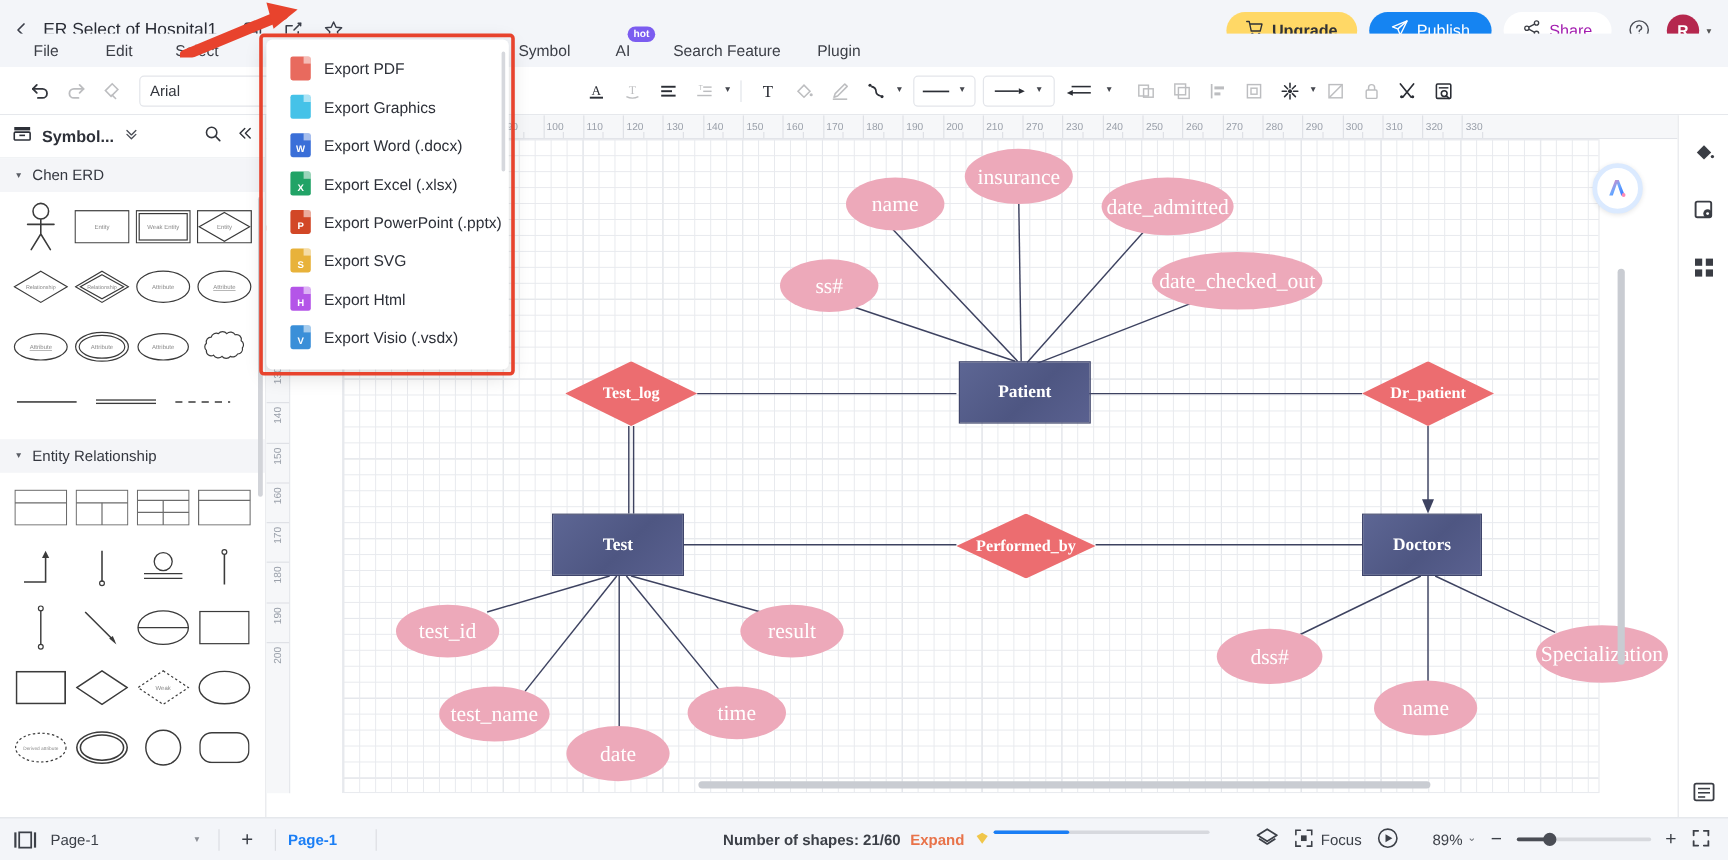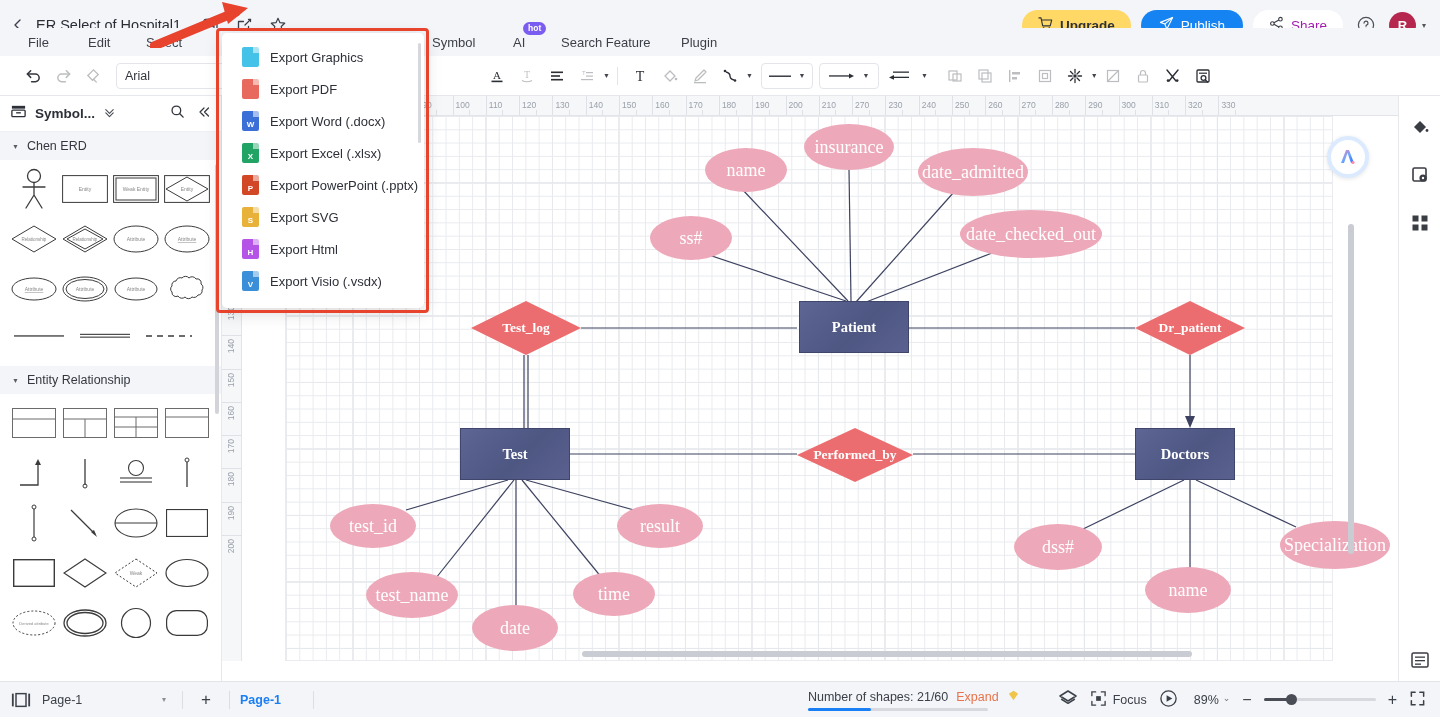--- a/index.html
+++ b/index.html
@@ -205,21 +205,21 @@
     position: absolute; bottom: 0; left: 0; width: 1440px; height: 36px;
     background: #f3f5f9; border-top: 1px solid #e2e4e9;
     display: flex; align-items: center; font-size: 12.5px; color: #3c4048;
   }
   .sb-div { width: 1px; height: 18px; background: #dcdee3; margin: 0 10px; }
   .page-select {
     width: 130px; display: flex; align-items: center; justify-content: space-between;
     cursor: pointer; padding-right: 6px;
   }
   .page-tab { color: #1a7ef5; font-weight: bold; cursor: pointer; }
-  .shapes-wrap { margin-left: auto; display: flex; flex-direction: column; gap: 3px; }
+  .shapes-wrap { margin-left: auto; display: flex; flex-direction: row; gap: 3px; font-weight: bold; }
   .shapes-line { display: flex; align-items: center; gap: 8px; }
   .expand-link { color: #e8734a; cursor: pointer; }
   .progress-track { width: 180px; height: 3px; background: #d7d9de; border-radius: 2px; position: relative; }
   .progress-fill { position: absolute; left: 0; top: 0; height: 3px; background: #1a7ef5; border-radius: 2px; width: 35%; }
   .status-right { display: flex; align-items: center; gap: 12px; padding-right: 14px; margin-left: 14px; }
   .zoom-track { width: 112px; height: 3px; background: #d7d9de; border-radius: 2px; position: relative; }
   .zoom-knob { position: absolute; top: -4px; left: 22px; width: 11px; height: 11px; border-radius: 50%; background: #4a4d55; }
   .zoom-filled { position: absolute; left: 0; top: 0; height: 3px; width: 28px; background: #4a4d55; border-radius: 2px; }
 
   
@@ -992,33 +992,33 @@
           <rect x="6" y="11" width="10" height="1.3" fill="#3a3d44"></rect>
           <rect x="6" y="14.5" width="6" height="1.3" fill="#3a3d44"></rect>
         </svg>
     </div>
   </div>
 
   <div class="export-menu" id="exportMenu">
     <div class="export-scroll"></div>
   <div class="export-item">
         <span class="fileicon">
+          <span class="body" style="background:#e86a5e"></span>
+          <span class="fold"></span>
+          <span class="ltr"></span>
+        </span>
+        <span>Export PDF</span>
+      </div>
+      <div class="export-item">
+        <span class="fileicon">
           <span class="body" style="background:#45c2e8"></span>
           <span class="fold"></span>
           <span class="ltr"></span>
         </span>
         <span>Export Graphics</span>
-      </div>
-      <div class="export-item">
-        <span class="fileicon">
-          <span class="body" style="background:#e86a5e"></span>
-          <span class="fold"></span>
-          <span class="ltr"></span>
-        </span>
-        <span>Export PDF</span>
       </div>
       <div class="export-item">
         <span class="fileicon">
           <span class="body" style="background:#3a6fd8"></span>
           <span class="fold"></span>
           <span class="ltr">W</span>
         </span>
         <span>Export Word (.docx)</span>
       </div>
       <div class="export-item">
@@ -1117,21 +1117,21 @@
             </svg>
         </span>
         <span>Focus</span>
       </span>
       <span style="cursor:pointer;">
         <svg width="19" height="19" viewBox="0 0 20 20">
             <circle cx="10" cy="10" r="8" fill="none" stroke="#3c4048" stroke-width="1.4"></circle>
             <path d="M8 6.5 L14 10 L8 13.5 Z" fill="#3c4048"></path>
           </svg>
       </span>
-      <span style="display:flex;align-items:flex-start;gap:4px;cursor:pointer;margin-left:4px;">
+      <span style="display:flex;align-items:flex-start;gap:4px;cursor:pointer;margin-left:16px;">
         <span>89%</span>
         <span style="font-size:9px;color:#6f737a;">⌄</span>
       </span>
       <span style="font-size:16px;color:#3c4048;cursor:pointer;">−</span>
       <span class="zoom-track">
         <span class="zoom-filled"></span>
         <span class="zoom-knob"></span>
       </span>
       <span style="font-size:16px;color:#3c4048;cursor:pointer;">+</span>
       <span style="cursor:pointer;">

